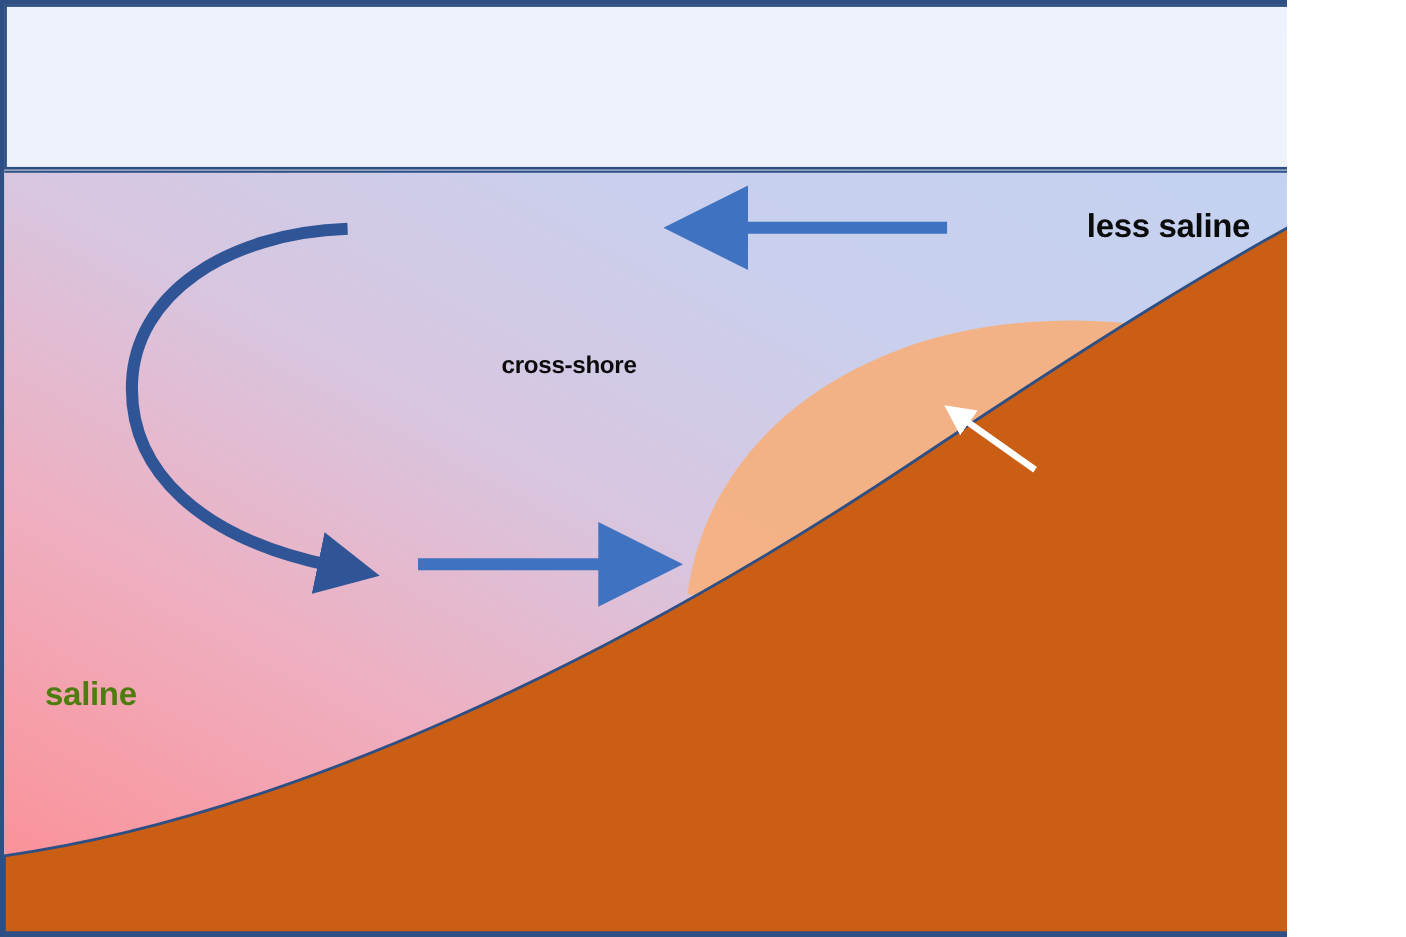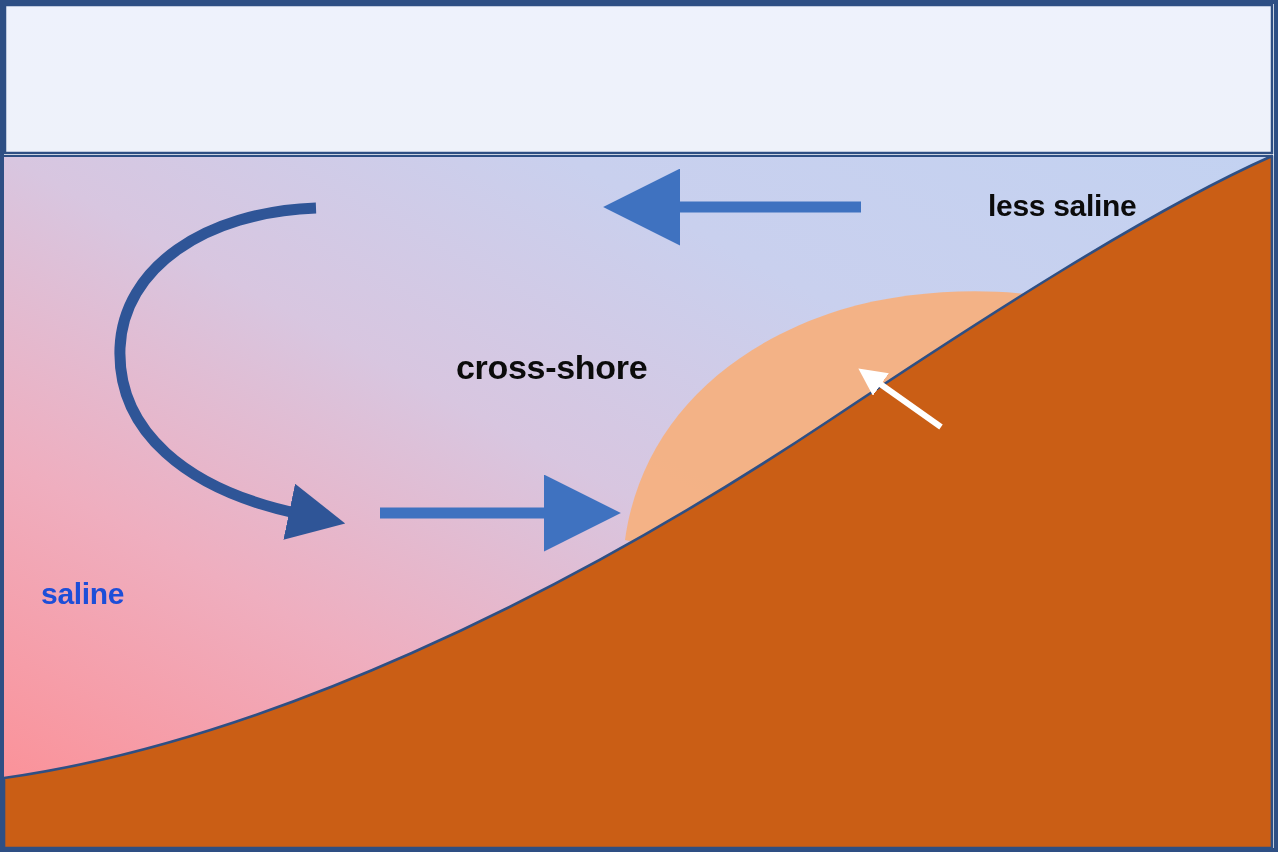--- a/index.html
+++ b/index.html
@@ -6,21 +6,21 @@
   html, body {
     margin: 0;
     padding: 0;
     background: #ffffff;
   }
   body {
     font-family: "Liberation Sans", "DejaVu Sans", sans-serif;
   }
   #stage {
     position: relative;
-    width: 1278px;
+    width: 1170px;
     height: 852px;
     overflow: hidden;
     background: #ffffff;
   }
   #scene-svg {
     position: absolute;
     left: 0;
     top: 0;
     width: 1278px;
     height: 852px;
@@ -35,28 +35,28 @@
     line-height: 1.18;
   }
   #label-less-saline {
     left: 988px;
     top: 188px;
     font-size: 30px;
     color: #0b0b0b;
   }
   #label-saline {
     left: 41px;
-    top: 576px;
+    top: 614px;
     font-size: 30px;
-    color: #1d4ed8;
+    color: #4d7c0f;
   }
   #label-circulation {
     left: 456px;
     top: 267px;
-    font-size: 34px;
+    font-size: 22px;
     color: #0b0b0b;
   }
   #label-mud {
     left: 846px;
     top: 440px;
     font-size: 30px;
     color: #ffffff;
   }
 </style>
 </head>

